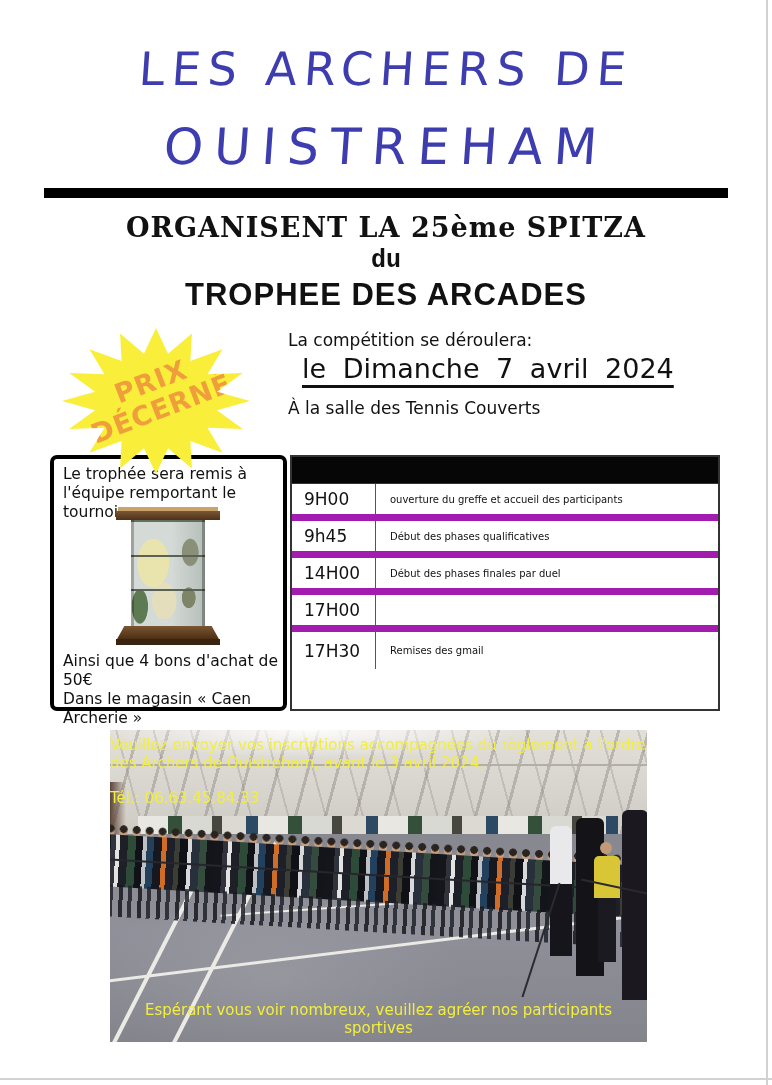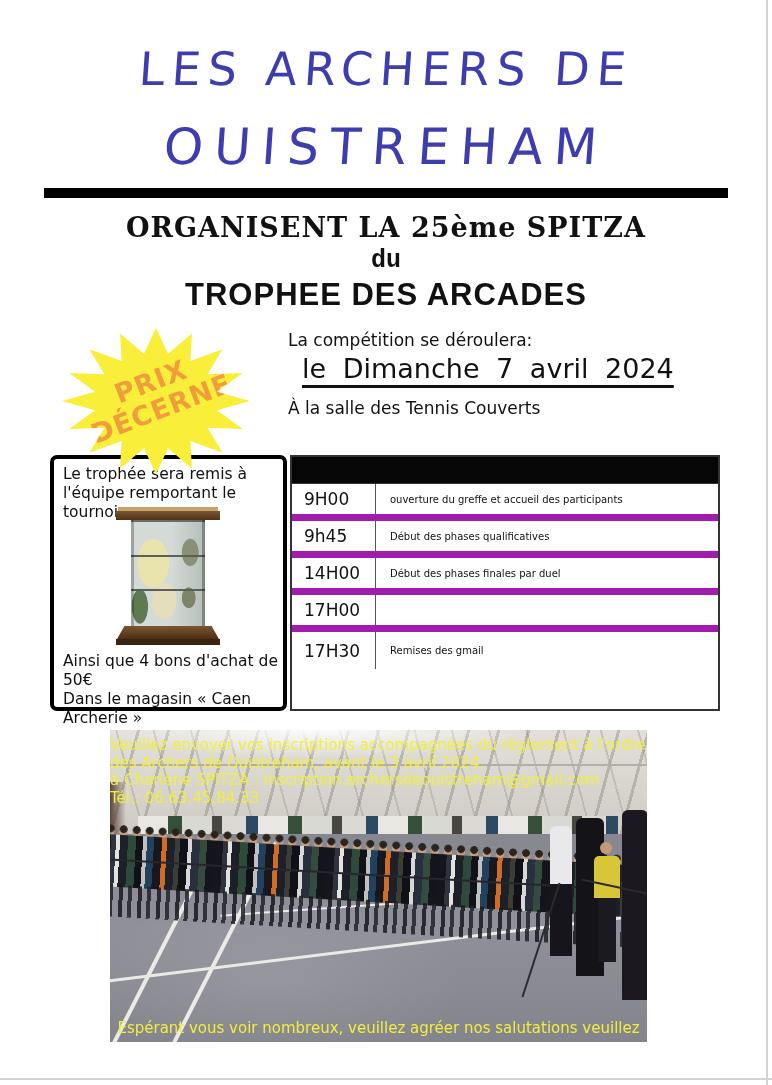--- a/index.html
+++ b/index.html
@@ -207,21 +207,21 @@
     <div class="fig fig2"></div>
     <div class="fig-head" style="left:490px;top:112px;width:12px;height:12px;"></div>
     <div class="figY-body"></div>
     <div class="figY-legs"></div>
     <div class="fig fig3"></div>
     <div class="bow1"></div>
     <div class="bow2"></div>
     <div class="ph-msg">
       <span>Veuillez envoyer vos inscriptions accompagnées du règlement à l'ordre</span><br>
       <span>des Archers de Ouistreham, avant le 3 avril 2024,</span><br>
-      <span>à Charlène SPITZA : inscription.archersdeouistreham@gmail.com</span><br>
+      <br>
       <span>Tél.: 06.63.45.84.33</span>
     </div>
-    <div class="ph-caption">Espérant vous voir nombreux, veuillez agréer nos salutations veuillez</div>
+    <div class="ph-caption">Espérant vous voir nombreux, veuillez agréer nos participants sportives</div>
   </div>
 
   <div class="edge-right"></div>
   <div class="edge-bottom"></div>
 </div>
 
 </body></html>

